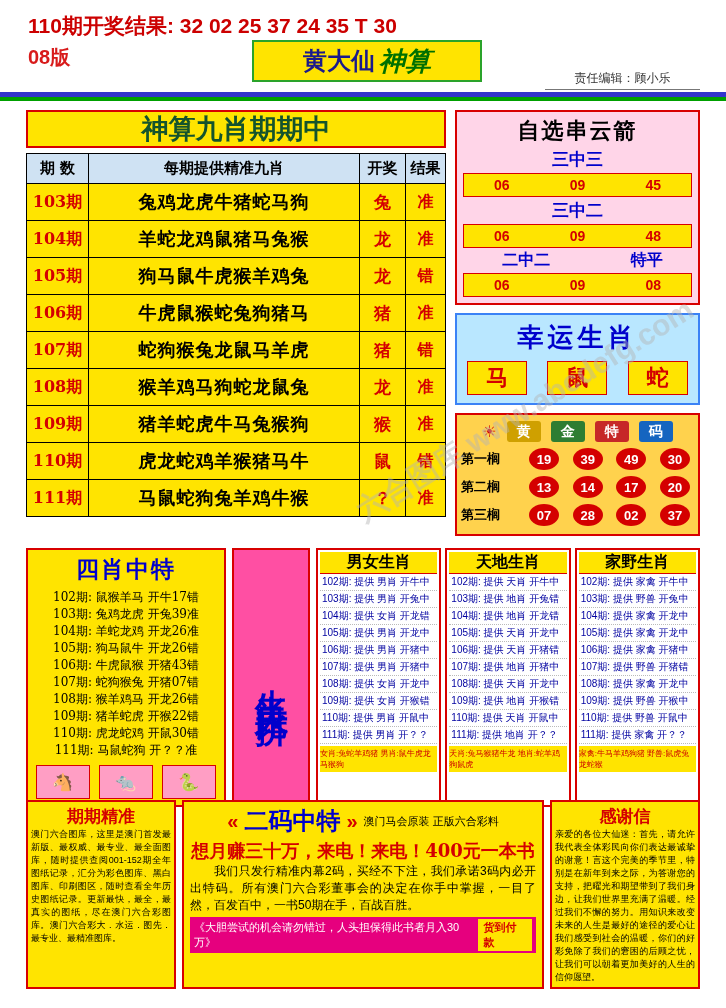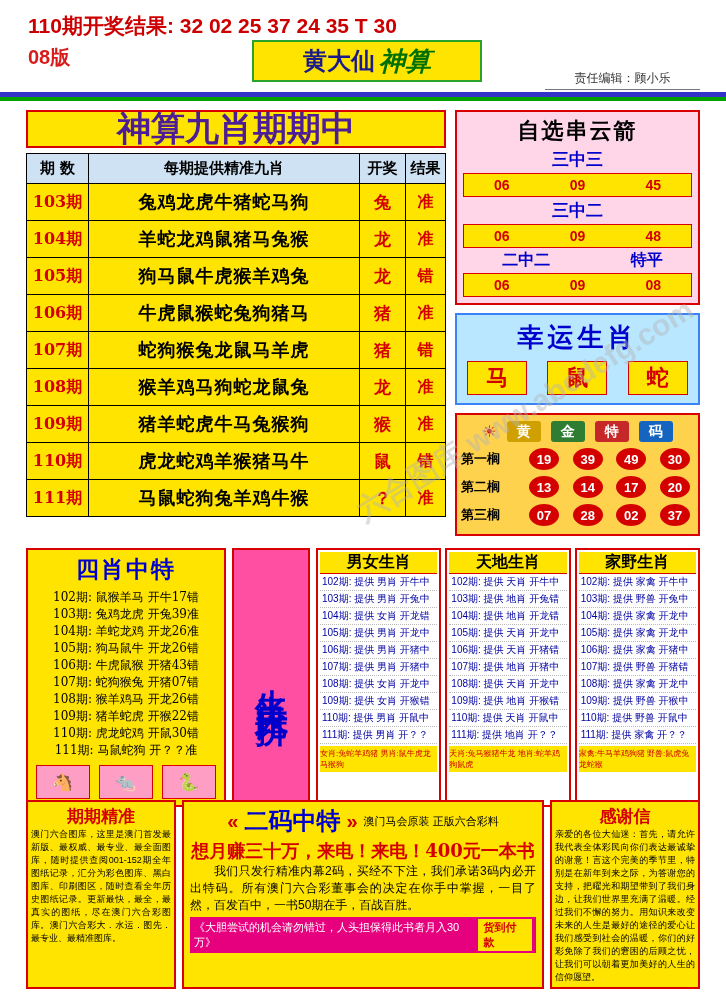--- a/index.html
+++ b/index.html
@@ -37,21 +37,21 @@
   }
   .topbars { position:absolute; left:0; top:92px; width:726px; }
   .topbars .b1 { height:5px; background:#3333cc; }
   .topbars .b2 { height:4px; background:#00a000; }
 
   
   .lefttbl { position:absolute; left:26px; top:110px; width:420px; }
   .lt-title {
     height:38px; background:#ffe400; border:2px solid #d80000;
     display:flex; align-items:center; justify-content:center;
-    color:#4c1d95; font-weight:bold; font-size:34px;
+    color:#14532d; font-weight:bold; font-size:27px;
     font-family:"DejaVu Serif", serif;
   }
   table.main { border-collapse:collapse; width:420px; margin-top:5px; font-family:"DejaVu Serif", serif;}
   table.main th, table.main td { border:1px solid #000; text-align:center; }
   table.main thead th { background:#cfe2f3; font-size:15px; font-weight:bold; height:30px; color:#000;}
   table.main td { height:37px; background:#ffe400; }
   td.period { width:62px; color:#d40000; font-weight:bold; font-size:16px; }
   td.animals { font-size:18px; font-weight:bold; color:#000; letter-spacing:1px;}
   td.open { width:46px; color:#d40000; font-weight:bold; font-size:17px; }
   td.res { width:40px; color:#d40000; font-weight:bold; font-size:16px; }

